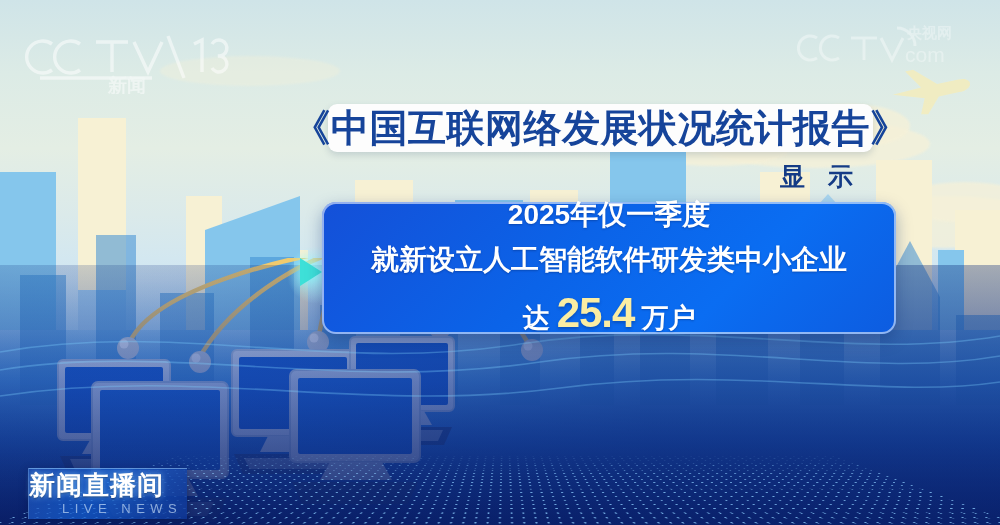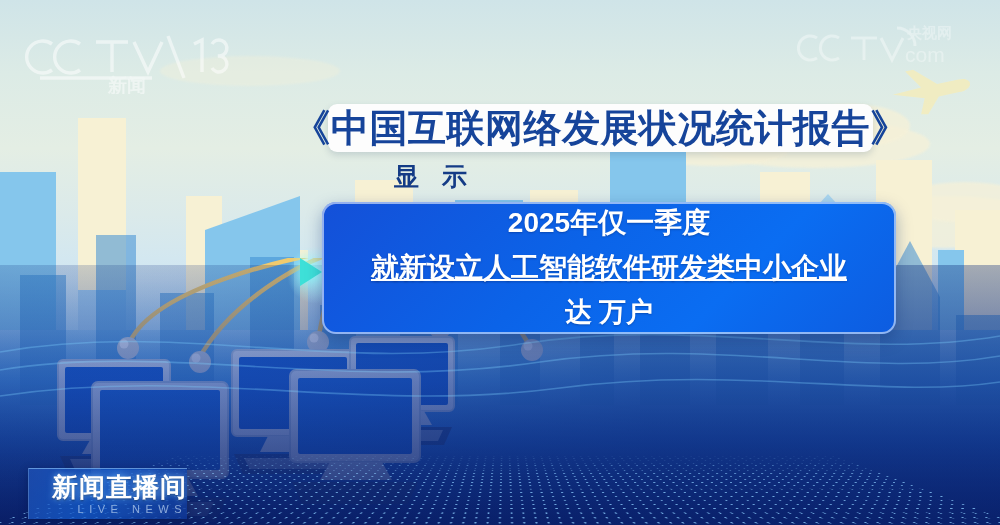--- a/index.html
+++ b/index.html
@@ -92,21 +92,21 @@
     display: flex; align-items: center; justify-content: center;
     font-size: 38px;
     font-weight: bold;
     color: #16449a;
     letter-spacing: .5px;
     white-space: nowrap;
   }
   #subtitle {
     position: absolute;
     left: 0; top: 160px; width: 861px;
-    text-align: center;
+    text-align: right;
     font-size: 25px;
     font-weight: bold;
     color: #143b86;
     letter-spacing: 8px;
     text-indent: 8px;
   }
 
   
   #callout {
     position: absolute;
@@ -125,21 +125,21 @@
     gap: 14px;
   }
   .cl-line {
     color: #ffffff;
     font-weight: bold;
     white-space: nowrap;
     line-height: 1.1;
     text-shadow: 0 1px 2px rgba(0,30,90,.35);
   }
   #cl1 { font-size: 28px; }
-  #cl2 { font-size: 28px; text-decoration: underline; }
+  #cl2 { font-size: 28px; }
   #cl3 { font-size: 27px; display: flex; align-items: baseline; gap: 7px; }
   #cl3 .big {
     font-size: 42px;
     color: #fbeda3;
     letter-spacing: -1px;
     text-shadow: 0 2px 3px rgba(0,30,90,.3);
   }
   #arrow-marker {
     position: absolute;
     left: 300px; top: 258px;
@@ -160,30 +160,30 @@
   
   #newsbug {
     position: absolute;
     left: 28px; bottom: 6px;
     width: 158px; height: 50px;
     background: linear-gradient(125deg, rgba(30,80,180,.80) 0%, rgba(20,95,210,.72) 45%, rgba(15,55,150,.86) 100%);
     border-top: 1px solid rgba(160,210,255,.55);
     border-left: 1px solid rgba(160,210,255,.35);
     box-shadow: 0 2px 8px rgba(0,20,70,.45);
     display: flex; flex-direction: column;
-    align-items: flex-end; justify-content: center;
+    align-items: flex-start; justify-content: center;
   }
   #newsbug-cn {
     font-size: 26px; font-weight: bold; color: #ffffff;
     letter-spacing: 1px; line-height: 1;
     text-shadow: 0 0 6px rgba(120,190,255,.9), 0 1px 2px rgba(0,20,60,.8);
   }
   #newsbug-en {
-    font-size: 11px; color: rgba(215,235,255,.62);
-    letter-spacing: 5.5px; text-indent: 5px; margin-top: 3px;
+    font-size: 13px; color: rgba(215,235,255,.62);
+    letter-spacing: 5.5px; text-indent: 5px; margin-top: 3px; margin-left: 28px;
   }
 </style>
 </head>
 <body>
 
 <div id="stage">
 
   <div class="sky"></div>
 
   <div class="cloud" style="left:700px; top:120px; width:230px; height:48px;"></div>
@@ -344,20 +344,21 @@
   <div id="subtitle">显 示</div>
 
   <div id="arrow-glow"></div>
   <div id="arrow-marker"></div>
   <div id="callout"></div>
   <div id="callout-inner">
     <div class="cl-line" id="cl1">2025年仅一季度</div>
     <div class="cl-line" id="cl2">就新设立人工智能软件研发类中小企业</div>
     <div class="cl-line" id="cl3">
       <span>达</span>
+      <span class="big">25.4</span>
       <span>万户</span>
     </div>
   </div>
 
   <div id="newsbug">
     <div id="newsbug-cn">新闻直播间</div>
     <div id="newsbug-en">LIVE NEWS</div>
   </div>
 
 </div>

